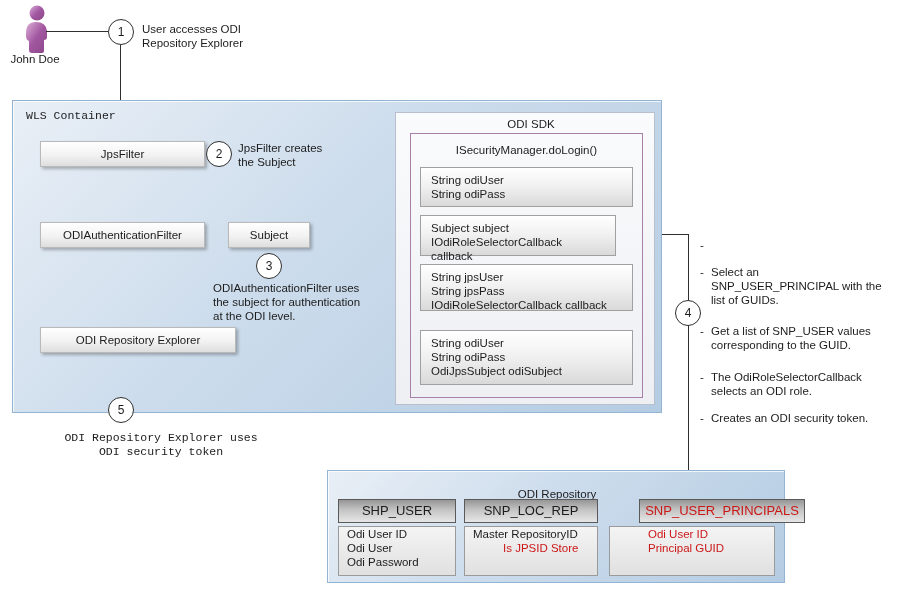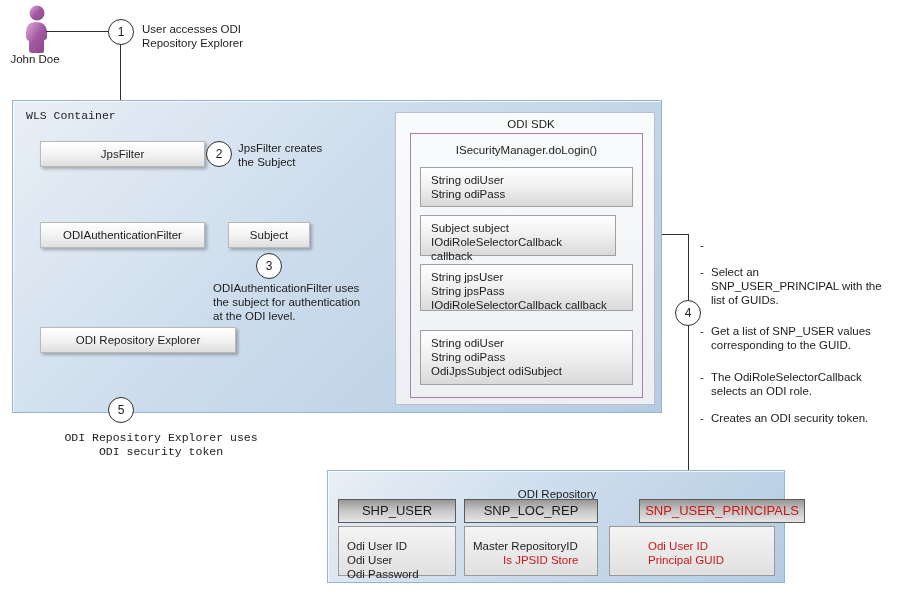--- a/index.html
+++ b/index.html
@@ -42,21 +42,21 @@
   .param   { position:absolute; background:linear-gradient(to bottom,#ffffff 0%,#f0f0f0 50%,#d9d9d9 100%);
              border:1px solid #a0a0a0; padding:5px 10px; z-index:7; }
 
   .center { text-align:center; }
 
   
   .tbl-h { position:absolute; height:24px; background:linear-gradient(to bottom,#969696 0%,#c4c4c4 45%,#e6e6e6 100%);
            border:1px solid #5a5a5a; display:flex; align-items:center; justify-content:center;
            font-size:13px; z-index:8; }
   .tbl-b { position:absolute; height:50px; background:linear-gradient(to bottom,#f4f4f4,#e0e0e0);
-           border:1px solid #9a9a9a; padding:12px 8px; z-index:8; }
+           border:1px solid #9a9a9a; padding:0 8px; z-index:8; }
 
   .red { color:#cc1717;margin-left:30px; }
 
   
   .note-item { display:flex; margin-bottom:13px; }
   .note-dash { width:11px; flex:none; }
 </style>
 </head>
 <body>
 

